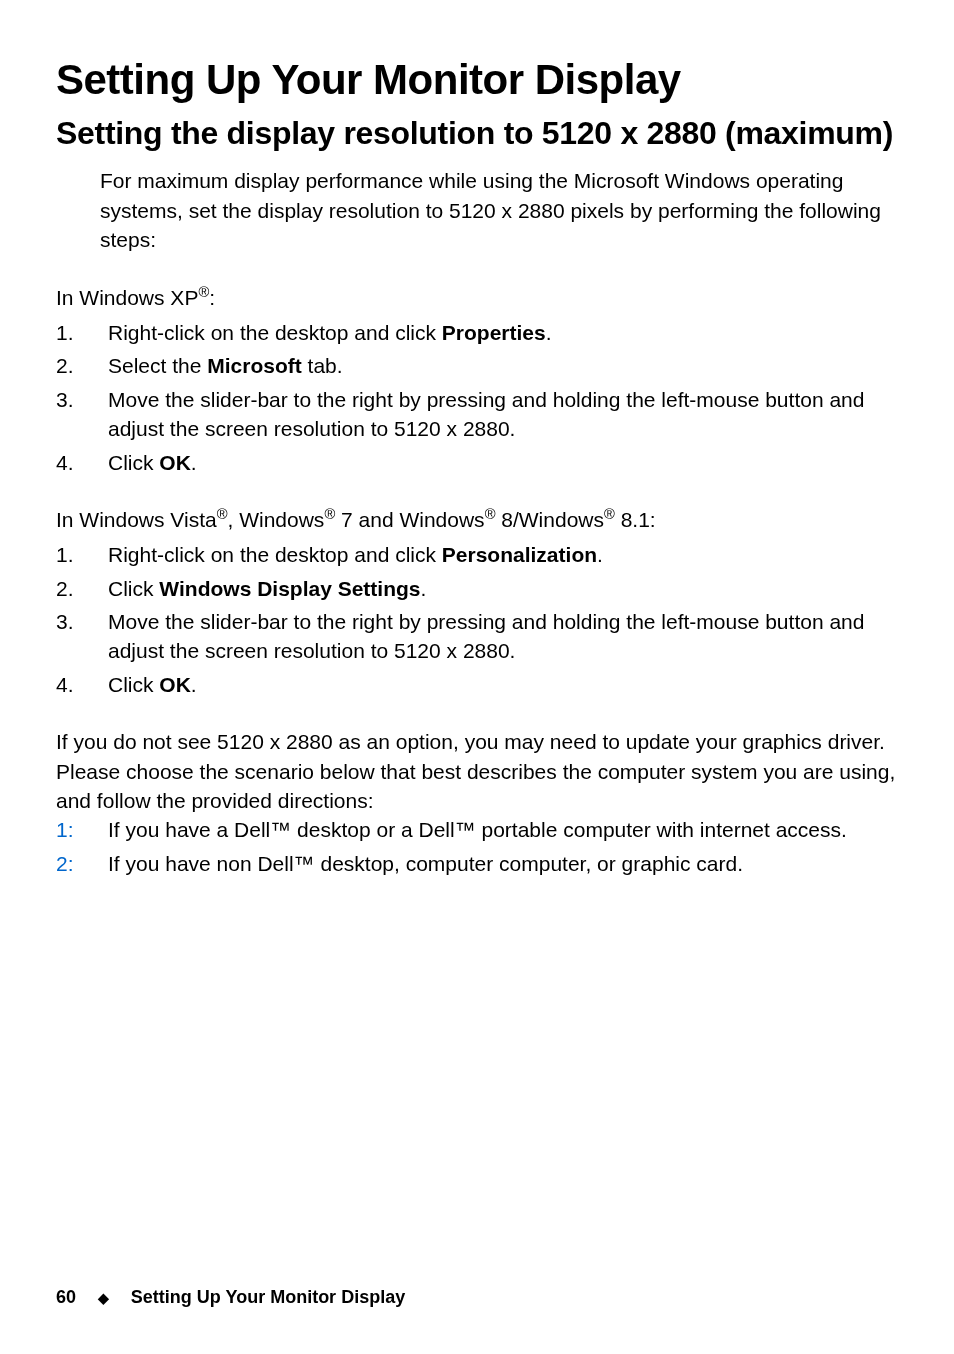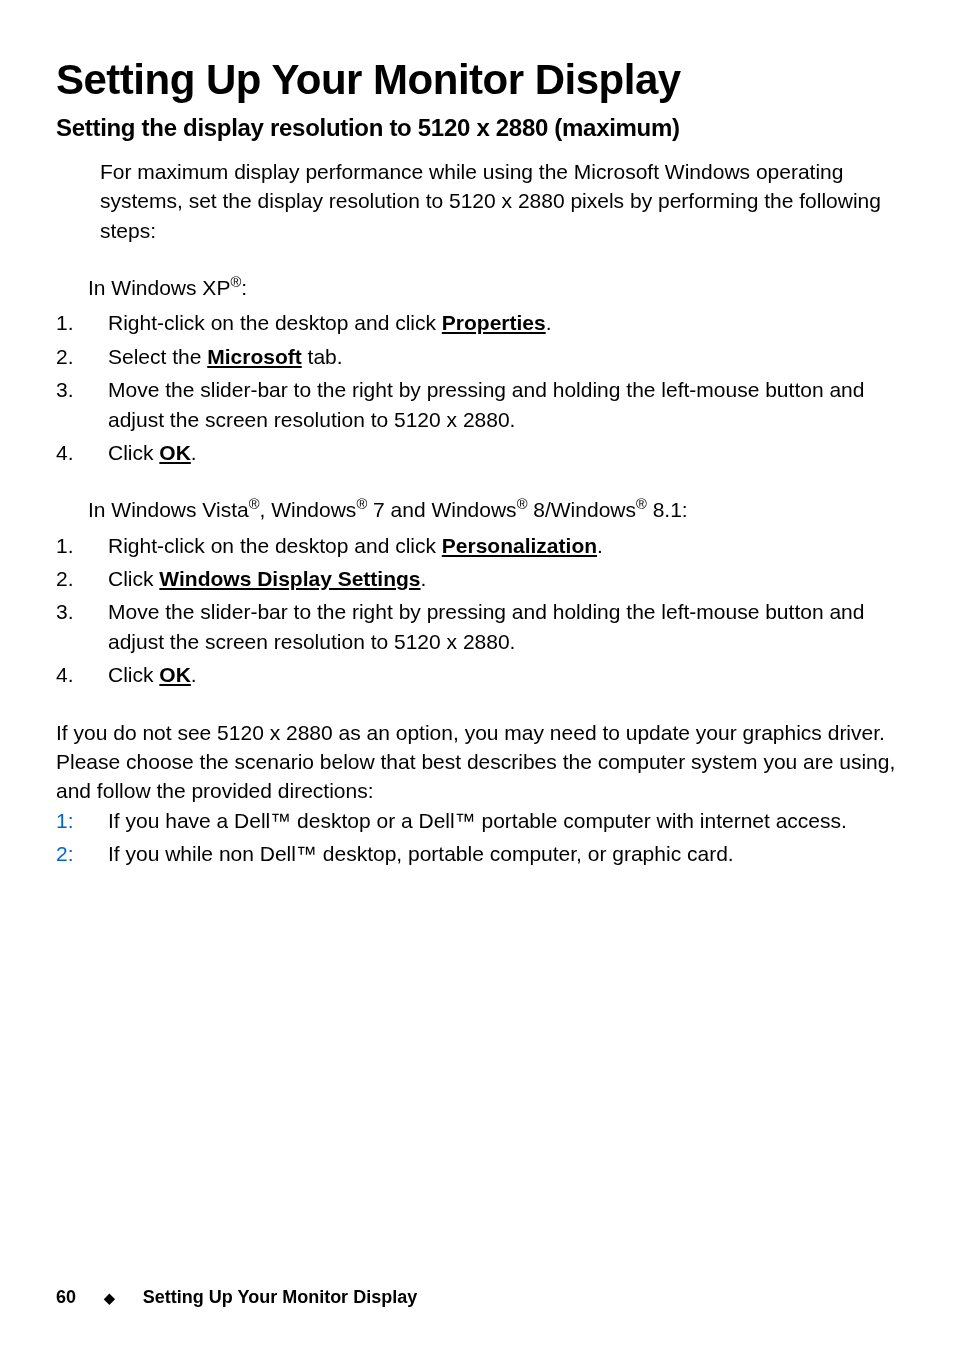--- a/index.html
+++ b/index.html
@@ -16,58 +16,56 @@
       position: relative;
       padding: 56px 56px 40px 56px;
     }
     h1 {
       font-size: 42px;
       font-weight: 700;
       margin-bottom: 10px;
       letter-spacing: -0.5px;
     }
     h2 {
-      font-size: 24px;
+      font-size: 32px;
       font-weight: 700;
       line-height: 1.2;
       margin-bottom: 14px;
       letter-spacing: -0.3px;
     }
     p.intro {
       font-size: 21px;
       line-height: 1.4;
       margin-bottom: 28px;
       margin-left: 44px;
     }
     p.section-label {
       font-size: 21px;
       line-height: 1.4;
       margin-bottom: 6px;
-      margin-left: 32px;
     }
     ol {
       list-style: none;
       margin-bottom: 28px;
     }
     ol li {
       font-size: 21px;
       line-height: 1.4;
       padding-left: 52px;
       position: relative;
       margin-bottom: 4px;
     }
     ol li .num {
       position: absolute;
       left: 0;
       top: 0;
       width: 40px;
     }
     .bold {
       font-weight: 700;
-      text-decoration: underline;
     }
     .sup {
       font-size: 0.7em;
       vertical-align: super;
       line-height: 0;
     }
     p.driver-note {
       font-size: 21px;
       line-height: 1.4;
       margin-bottom: 0;
@@ -93,21 +91,21 @@
       color: #000000;
       text-decoration: none;
     }
     .footer {
       position: absolute;
       bottom: 46px;
       left: 56px;
       font-size: 18px;
       display: flex;
       align-items: center;
-      gap: 28px;
+      gap: 22px;
       font-weight: 700;
     }
     .footer .pnum {
       font-weight: 700;
     }
     .footer .diamond {
       font-size: 14px;
     }
     .footer .flabel {
       font-weight: 700;
@@ -139,20 +137,20 @@
     <li><span class="num">1.</span>Right-click on the desktop and click <span class="bold">Personalization</span>.</li>
     <li><span class="num">2.</span>Click <span class="bold">Windows Display Settings</span>.</li>
     <li><span class="num">3.</span>Move the slider-bar to the right by pressing and holding the left-mouse button and adjust the screen resolution to 5120 x 2880.</li>
     <li><span class="num">4.</span>Click <span class="bold">OK</span>.</li>
   </ol>
 
 <p class="driver-note">If you do not see 5120 x 2880 as an option, you may need to update your graphics driver. Please choose the scenario below that best describes the computer system you are using, and follow the provided directions:</p>
 
 <ul class="link-list" id="linksList">
     <li><span class="lnum">1:</span><a href="#">If you have a Dell™ desktop or a Dell™ portable computer with internet access.</a></li>
-    <li><span class="lnum">2:</span><a href="#">If you while non Dell™ desktop, portable computer, or graphic card.</a></li>
+    <li><span class="lnum">2:</span><a href="#">If you have non Dell™ desktop, computer computer, or graphic card.</a></li>
   </ul>
 
 <div class="footer">
   <span class="pnum">60</span>
   <span class="diamond">◆</span>
   <span class="flabel">Setting Up Your Monitor Display</span>
 </div>
 
 </body></html>

